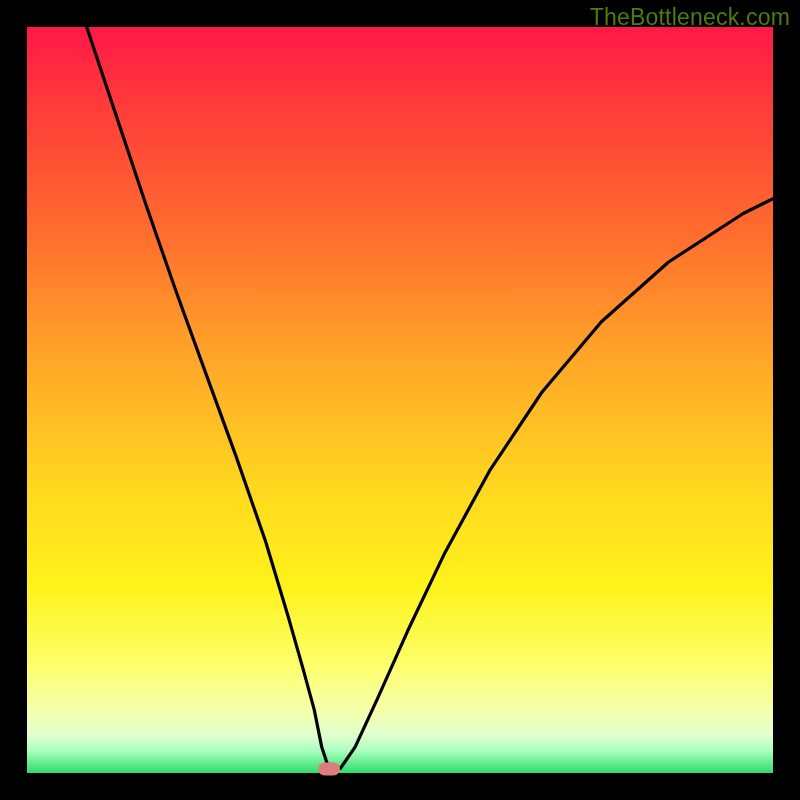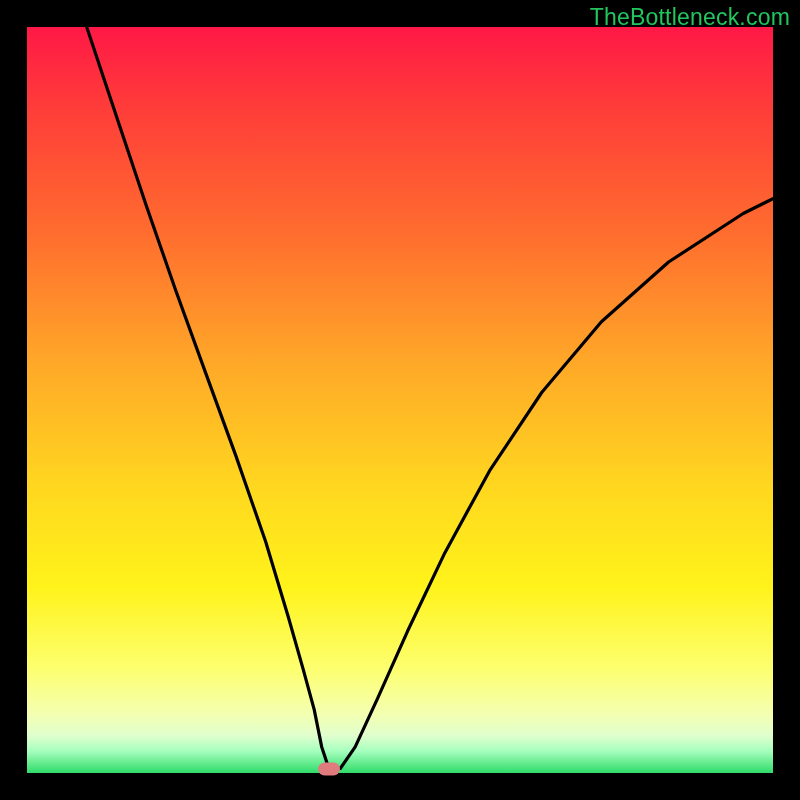--- a/index.html
+++ b/index.html
@@ -34,21 +34,21 @@
       #f4ffb0 92%,
       #e0ffce 95%,
       #a8ffbf 97%,
       #2fdc6a 100%
     );
   }
   .watermark {
     position: absolute;
     top: 4px;
     right: 10px;
-    color: #22c55e;
+    color: #4d7c0f;
     font-size: 23px;
     font-weight: 500;
     letter-spacing: 0.2px;
     user-select: none;
   }
   .curve-svg {
     position: absolute;
     left: 0;
     top: 0;
     width: 746px;

